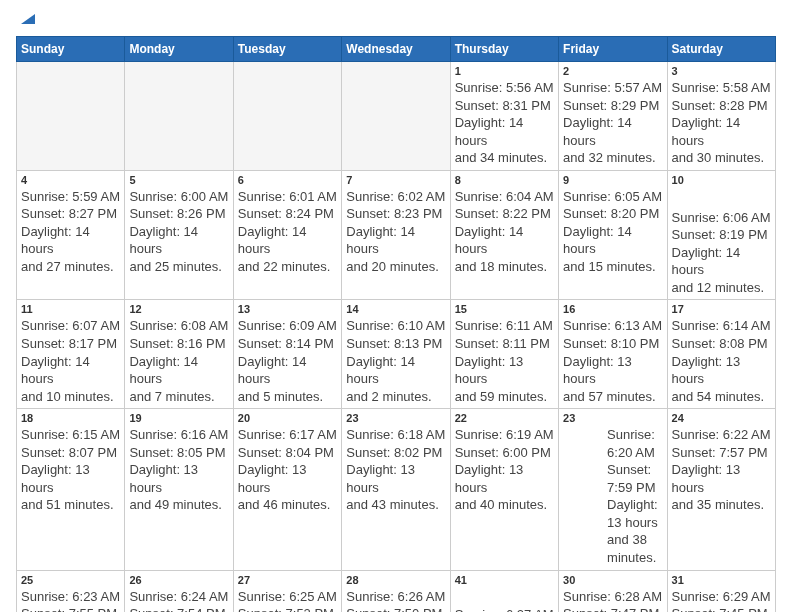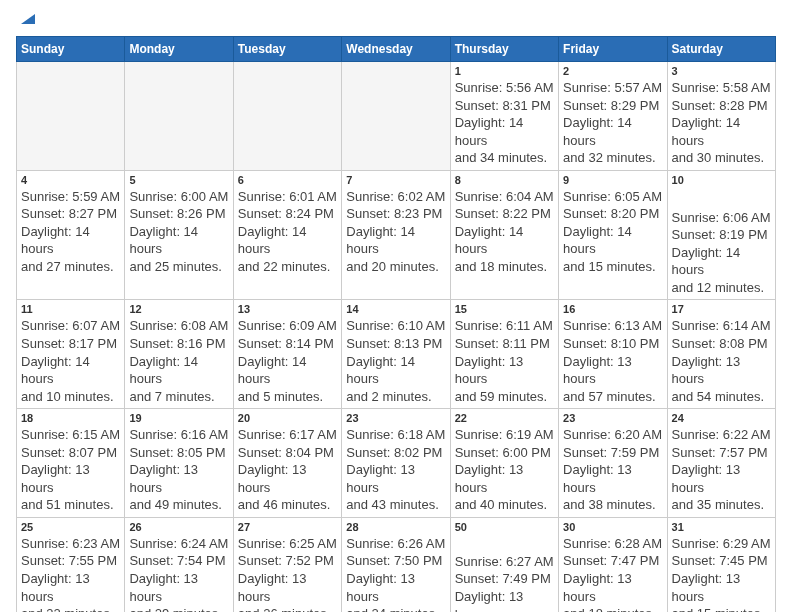--- a/index.html
+++ b/index.html
@@ -285,21 +285,21 @@
           </td>
           <td>
             <span class="day-num">22</span>
             <div class="day-info" style="white-space: pre-line;">Sunrise: 6:19 AM
 Sunset: 6:00 PM
 Daylight: 13 hours
 and 40 minutes.</div>
           </td>
           <td>
             <span class="day-num">23</span>
-            <div class="day-info" style="white-space: pre-line;">Sunrise: 6:20 AM
+            <div class="day-info" style="white-space: pre-line; margin-left: 44px;">Sunrise: 6:20 AM
 Sunset: 7:59 PM
 Daylight: 13 hours
 and 38 minutes.</div>
           </td>
           <td>
             <span class="day-num">24</span>
             <div class="day-info" style="white-space: pre-line;">Sunrise: 6:22 AM
 Sunset: 7:57 PM
 Daylight: 13 hours
 and 35 minutes.</div>
@@ -328,21 +328,21 @@
 and 26 minutes.</div>
           </td>
           <td>
             <span class="day-num">28</span>
             <div class="day-info" style="white-space: pre-line;">Sunrise: 6:26 AM
 Sunset: 7:50 PM
 Daylight: 13 hours
 and 24 minutes.</div>
           </td>
           <td>
-            <span class="day-num">50</span>
+            <span class="day-num">41</span>
             <div class="day-info" style="white-space: pre-line; margin-top: 20px;">Sunrise: 6:27 AM
 Sunset: 7:49 PM
 Daylight: 13 hours
 and 21 minutes.</div>
           </td>
           <td>
             <span class="day-num">30</span>
             <div class="day-info" style="white-space: pre-line;">Sunrise: 6:28 AM
 Sunset: 7:47 PM
 Daylight: 13 hours

